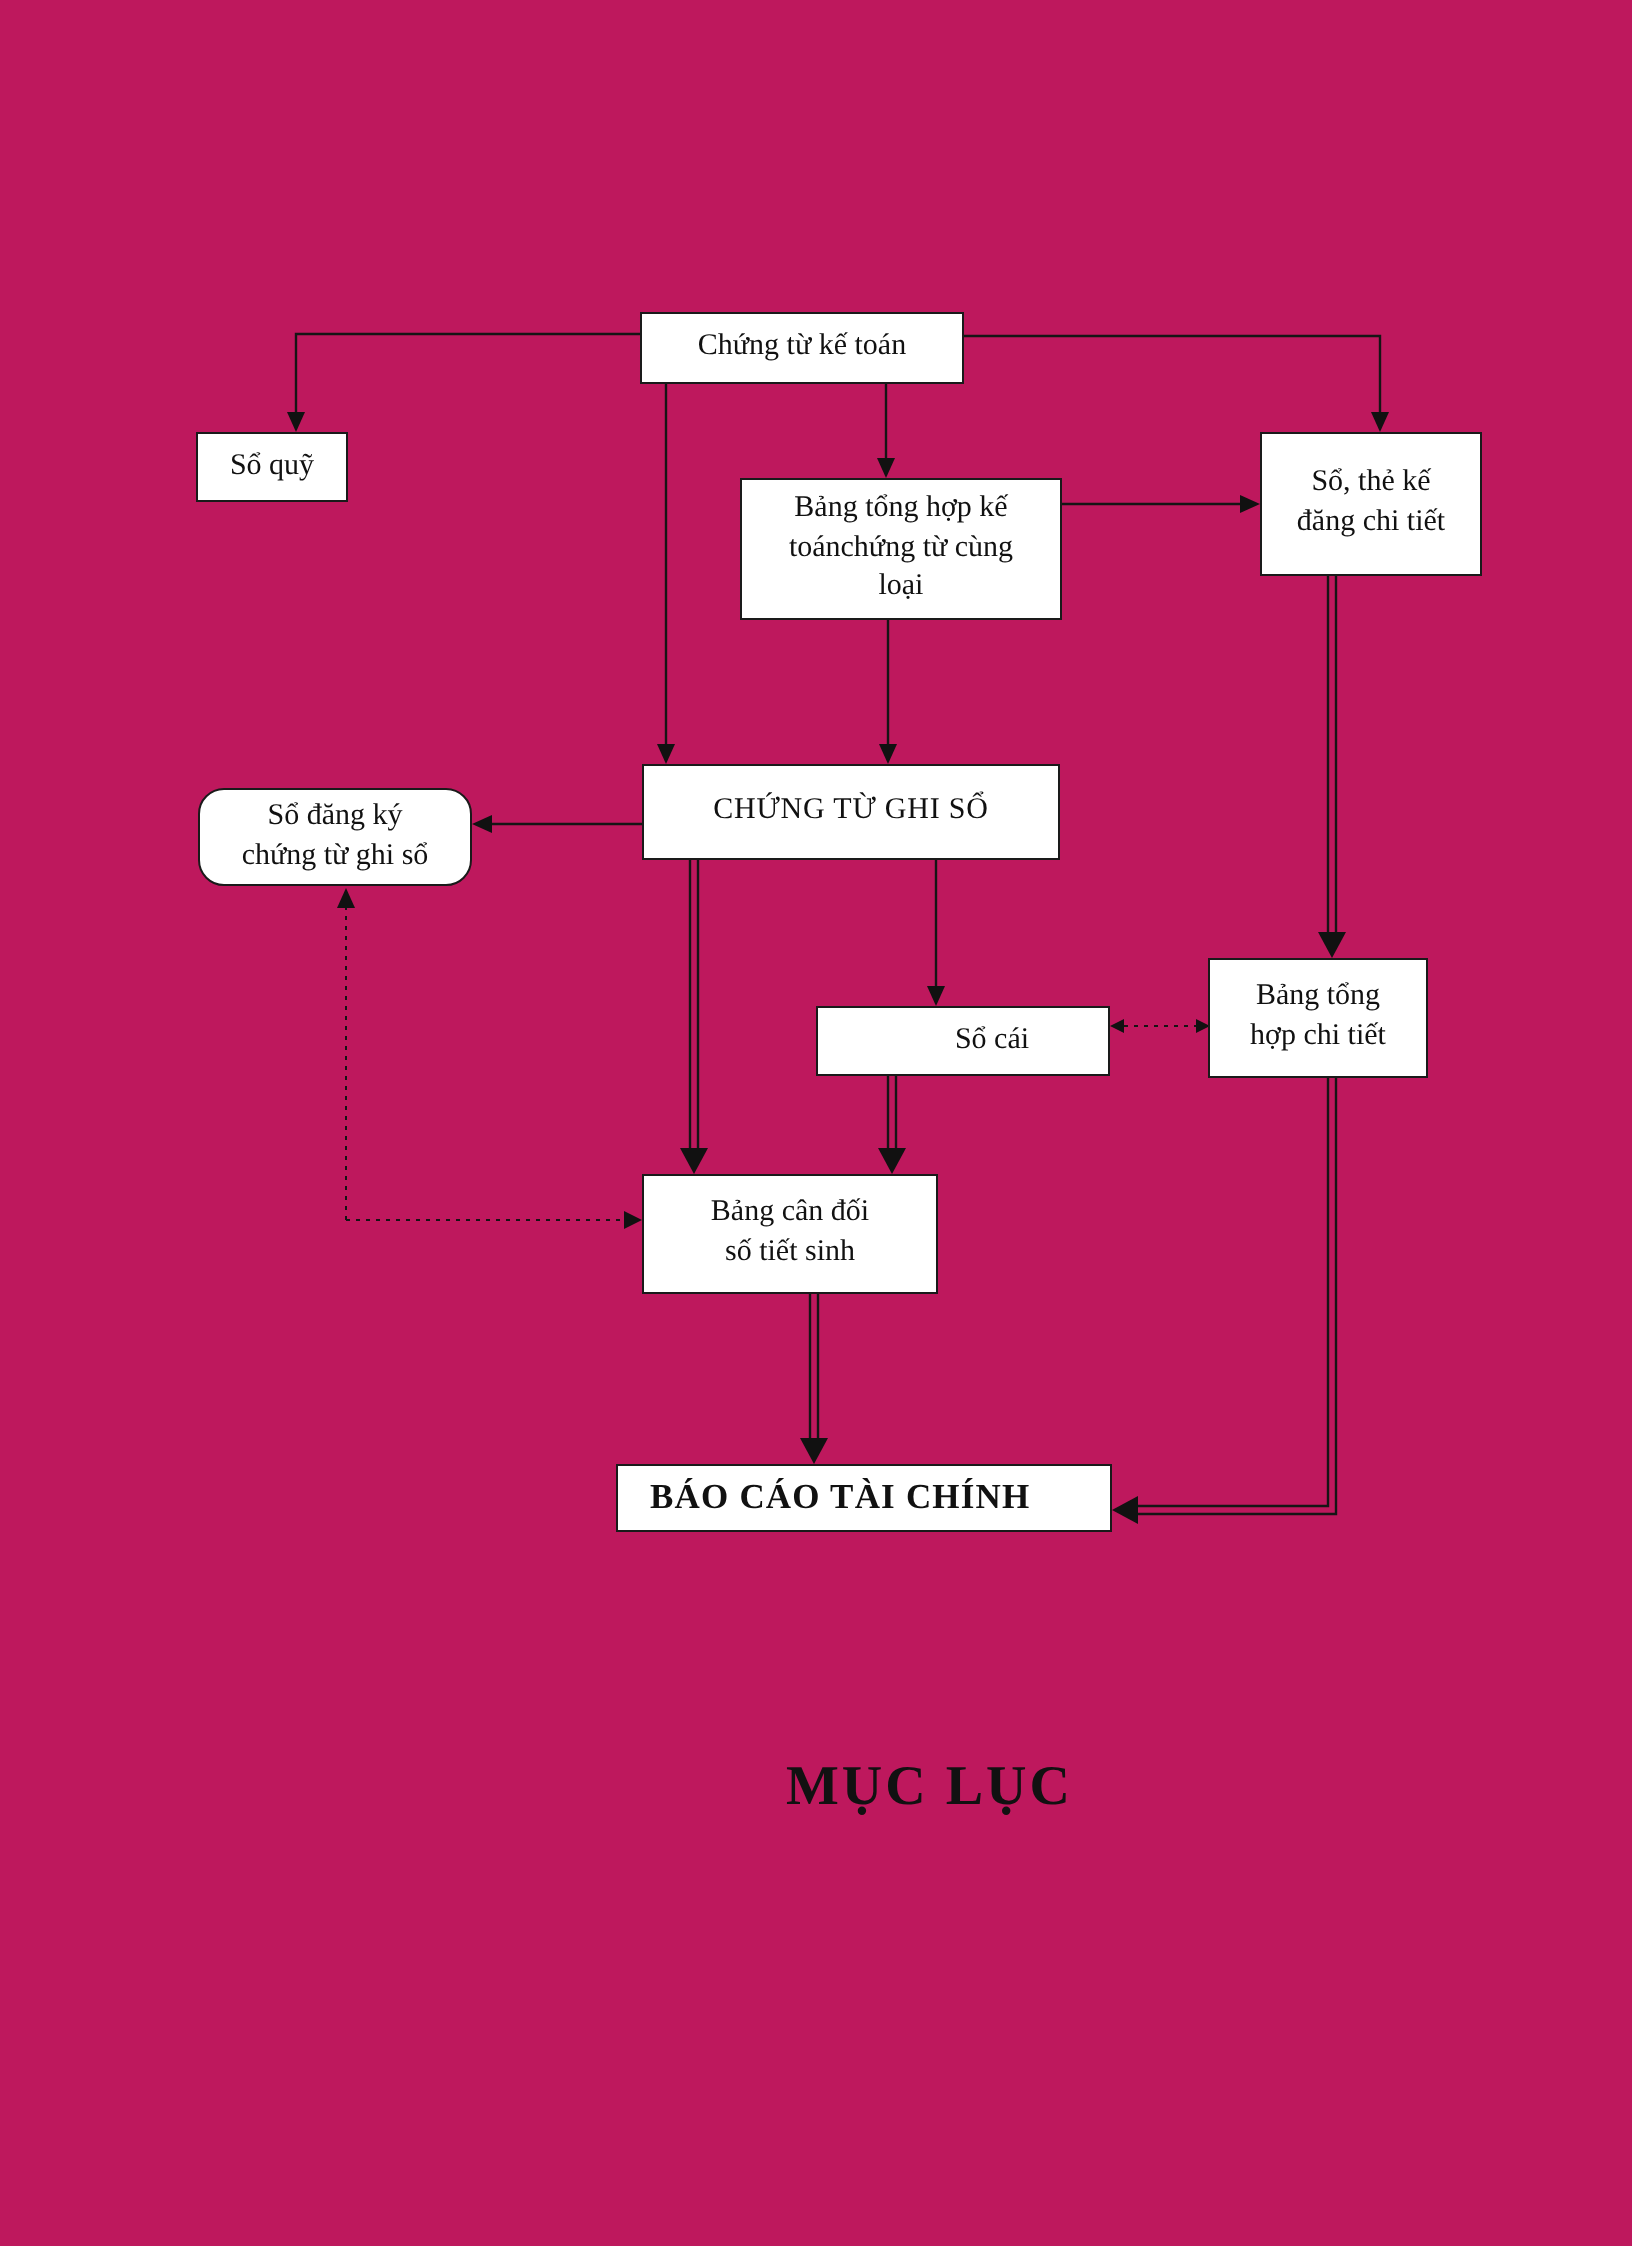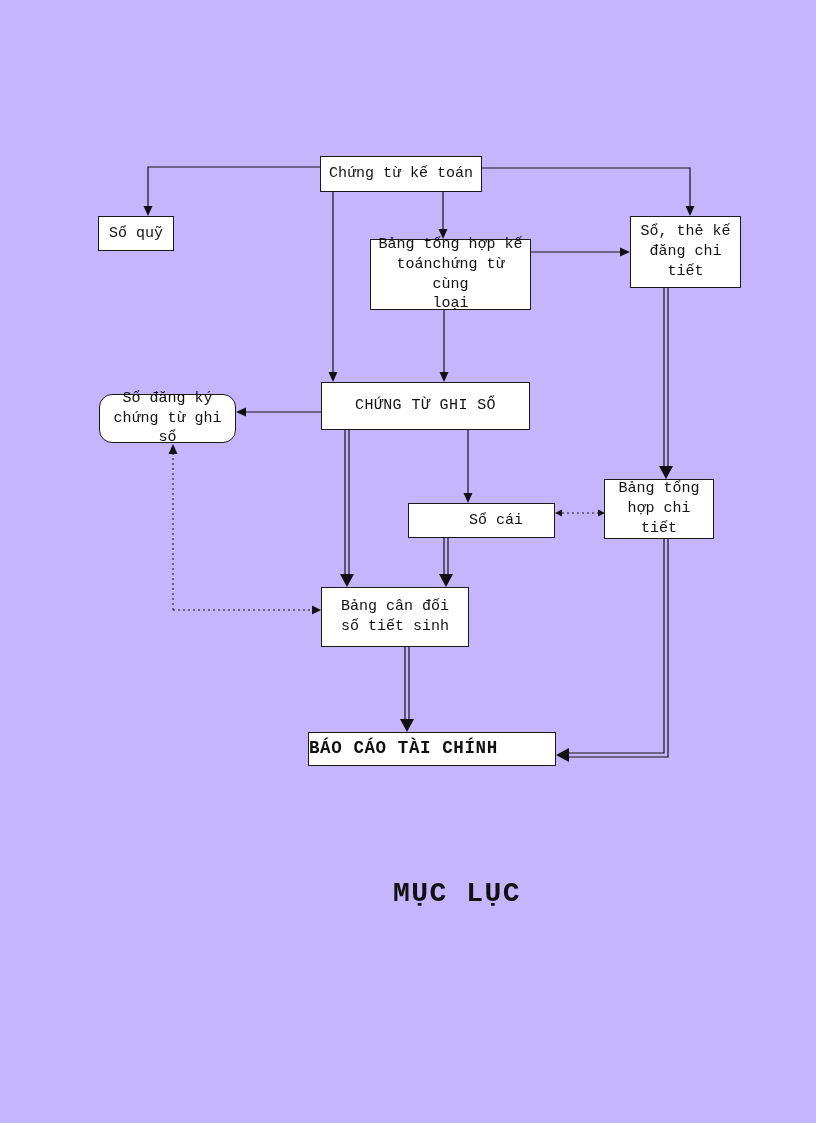--- a/index.html
+++ b/index.html
@@ -1,21 +1,21 @@
 <!DOCTYPE html>
 <html><head>
 <meta charset="utf-8">
 <style>
   html, body { margin: 0; padding: 0; background: #888; }
   .page {
     position: relative;
     width: 816px; height: 1123px;
     margin: 0 auto;
-    background: #c4b5fd;
-    font-family: Liberation Mono, monospace;
+    background: #be185d;
+    font-family: Liberation Serif, serif;
     color: #111111;
     overflow: hidden;
   }
   svg.edges {
     position: absolute; left: 0; top: 0;
     width: 816px; height: 1123px;
   }
   .edge-line   { stroke: #151515; stroke-width: 1.2; fill: none; }
   .edge-dotted { stroke: #151515; stroke-width: 1; fill: none; stroke-dasharray: 2 3; }
   .arrow       { fill: #111111; stroke: none; }
@@ -32,21 +32,21 @@
     font-size: 15px;
     line-height: 1.32;
     padding: 1px 3px;
   }
   .node.caps { letter-spacing: 0.4px; }
   .node.bold {
     font-weight: bold;
     font-size: 17.5px;
     justify-content: flex-start;
     text-align: left;
-    padding-left: 0;
+    padding-left: 16px;
     letter-spacing: 0.6px;
   }
   .doc-title {
     position: absolute;
     left: 393px; top: 878px;
     font-weight: bold;
     font-size: 28px;
     letter-spacing: 1.5px;
     white-space: nowrap;
   }

